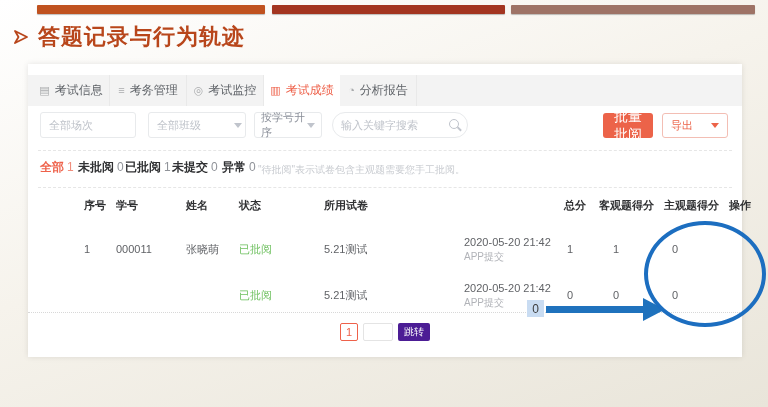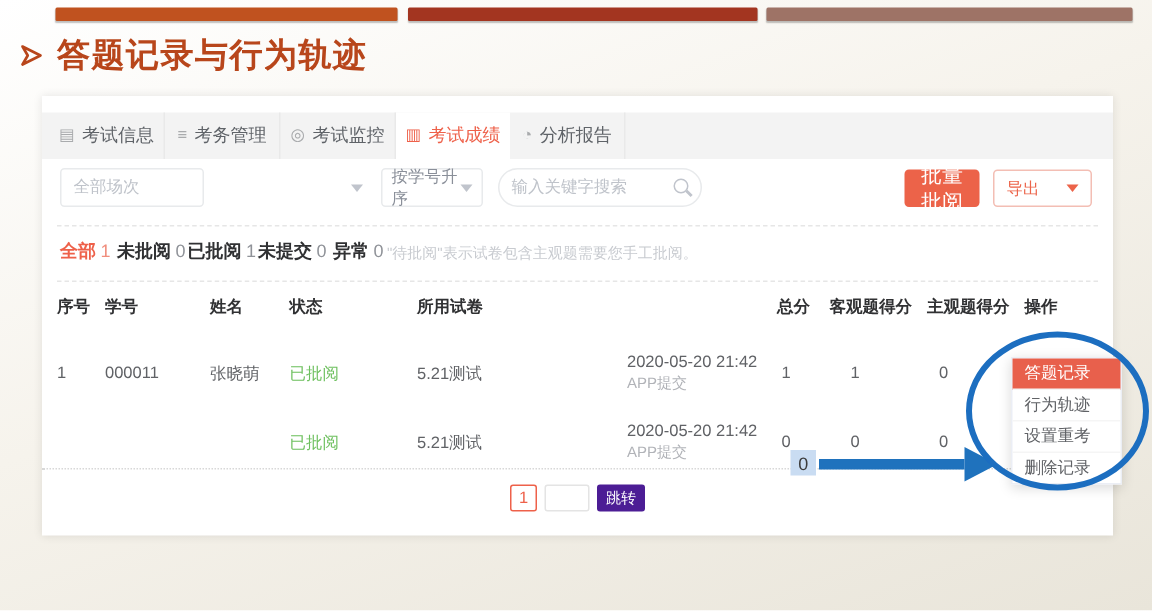--- a/index.html
+++ b/index.html
@@ -49,21 +49,21 @@
   .status-row{position:absolute;left:0;top:94px;width:100%;height:18px;line-height:18px;font-size:12px;}
   .sf{position:absolute;top:0;cursor:pointer;}
   .sf .sf-label{font-weight:bold;color:#303133;}
   .sf .sf-count{color:#909399;margin-left:3px;font-weight:normal;}
   .sf.active .sf-label{color:#ee614a;}
   .sf.active .sf-count{color:#f08e7d;}
   .sf1{left:12px;} .sf2{left:50px;} .sf3{left:97px;} .sf4{left:144px;text-align:right;} .sf5{left:194px;}
   .status-note{position:absolute;left:230px;top:3px;font-size:10px;color:#c8cbd0;}
   
   .thead{position:absolute;left:0;top:126px;width:100%;height:30px;line-height:30px;font-size:11px;font-weight:bold;color:#303133;}
-  .th,.td{position:absolute;white-space:nowrap;}
+  .th,.td{position:absolute;white-space:nowrap;margin-left:46px;}
   .c-no{left:10px;} .c-id{left:42px;} .c-name{left:112px;} .c-status{left:165px;}
   .c-paper{left:250px;} .c-time{left:390px;} .c-total{left:490px;} .c-obj{left:525px;}
   .c-subj{left:590px;} .c-op{left:655px;}
   .v-total{left:493px;} .v-obj{left:539px;} .v-subj{left:598px;}
   .trow{position:absolute;left:0;width:100%;font-size:11px;color:#606266;}
   .row1{top:156px;height:58px;line-height:58px;}
   .row2{top:214px;height:35px;line-height:35px;border-bottom:1px dotted #d8d8d8;box-sizing:border-box;}
   .td{line-height:normal;top:50%;transform:translateY(-50%);}
   .td.status-ok{color:#6ec05f;}
   .td.time-cell{line-height:14px;}
@@ -123,20 +123,21 @@
         <span>考试成绩</span>
       </div>
       <div class="tab">
         <span class="tab-icon">◔</span>
         <span>分析报告</span>
       </div>
     </div>
 
     <div class="filter-row">
       <input class="sel sel1" placeholder="全部场次" style="">
+      <input class="sel sel2" placeholder="全部班级" style="">
       <span class="caret sel2-caret"></span>
       <div class="sel sel3">
         <span>按学号升序</span>
         <span class="caret"></span>
       </div>
       <input class="search" placeholder="输入关键字搜索" style="">
       <span class="mag"></span>
       <button class="btn-batch">批量批阅</button>
       <div class="btn-export">
         <span>导出</span>
@@ -207,26 +208,20 @@
     </div>
 
     <div class="pager">
       <div class="page-btn">1</div>
       <input class="jump-input" value="" style="">
       <button class="jump-btn">跳转</button>
     </div>
 
   </div>
 
-  <div class="action-menu">
-    <div class="menu-item active">答题记录</div>
-    <div class="menu-item">行为轨迹</div>
-    <div class="menu-item">设置重考</div>
-    <div class="menu-item">删除记录</div>
-  </div>
 
   <div class="hl-zero">0</div>
   <svg class="blue-arrow" width="120" height="26" viewBox="0 0 120 26">
     <rect x="0" y="9" width="97" height="7" fill="#1f72bd"></rect>
     <polygon points="97,1 119,12.5 97,24" fill="#1f72bd"></polygon>
   </svg>
   <div class="blue-ellipse"></div>
 
 </div>
 

